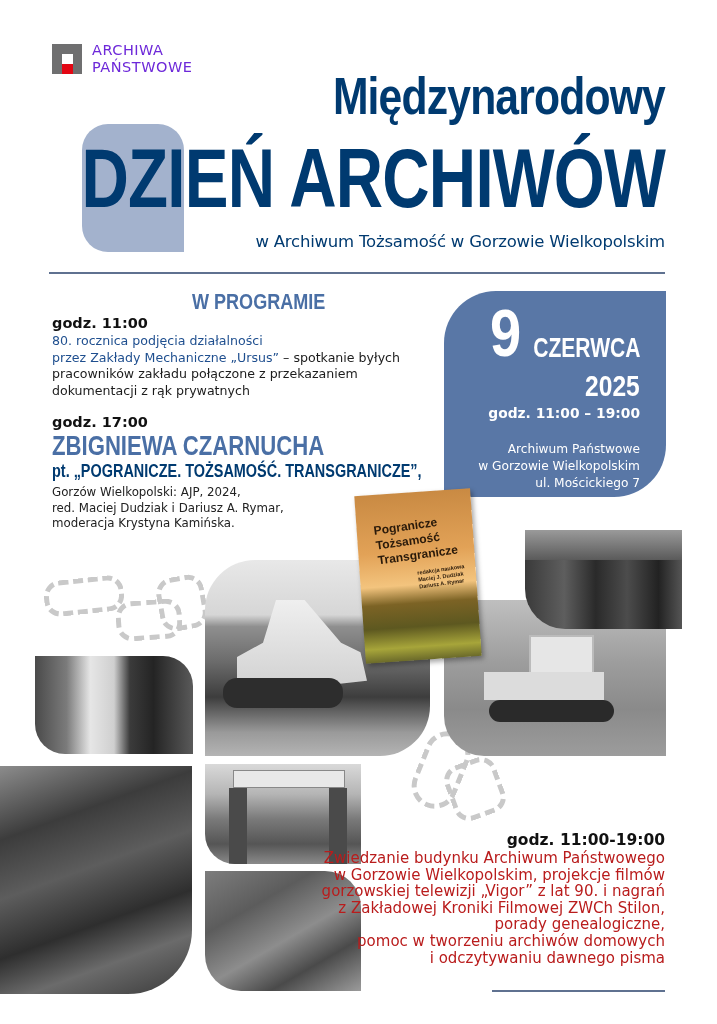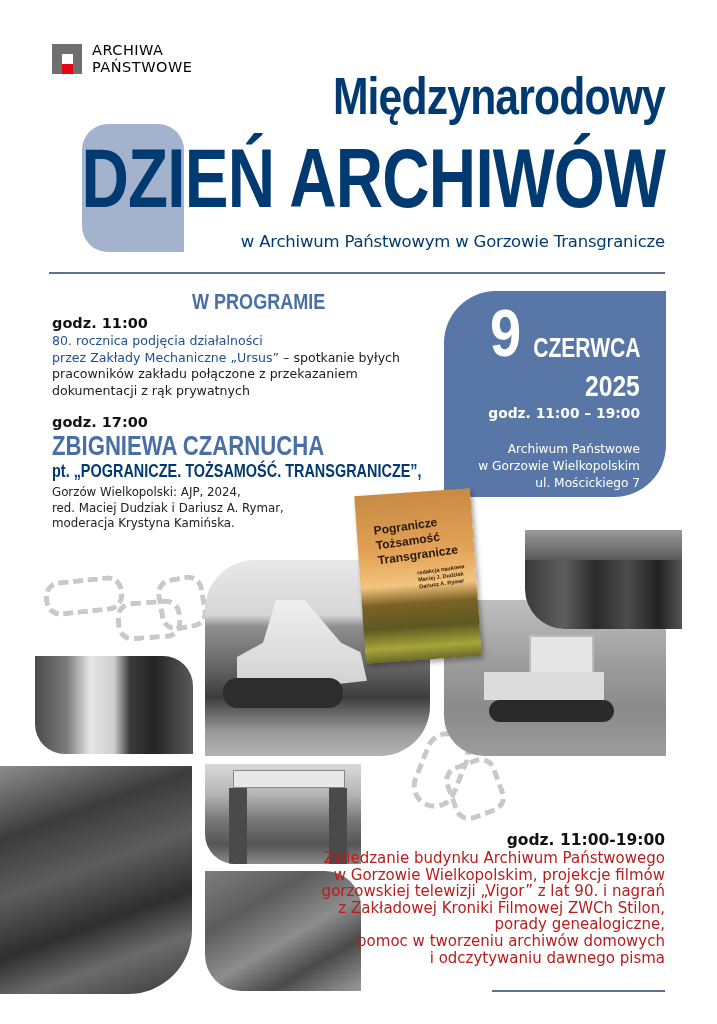--- a/index.html
+++ b/index.html
@@ -6,21 +6,21 @@
   html, body { width: 717px; height: 1024px; background: #ffffff; overflow: hidden; }
   body { position: relative; font-family: "DejaVu Sans", "Liberation Sans", sans-serif; color: #1c1c1c; }
 
   .abs { position: absolute; }
 
   
   .logo { left: 52px; top: 42px; display: flex; align-items: center; }
   .logo-mark { width: 30px; height: 30px; background: #6f6f70; position: relative; }
   .logo-mark .w { position: absolute; left: 10px; top: 10px; width: 11px; height: 10px; background: #fff; }
   .logo-mark .r { position: absolute; left: 10px; top: 20px; width: 11px; height: 10px; background: #e30613; }
-  .logo-text { margin-left: 10px; font-family: "DejaVu Sans", sans-serif; color: #000000; font-size: 14.5px; line-height: 17px; letter-spacing: 0.5px; }
+  .logo-text { margin-left: 10px; font-family: "DejaVu Sans", sans-serif; color: #6d28d9; font-size: 14.5px; line-height: 17px; letter-spacing: 0.5px; }
 
   
   .title-bg { left: 82px; top: 124px; width: 102px; height: 128px; background: #a3b2cd; border-radius: 26px 26px 0 26px; }
   .title-1 { right: 52px; top: 66px; font-family: "Liberation Sans", sans-serif; font-weight: 700; color: #003a70;
              font-size: 52px; line-height: 60px; letter-spacing: -1px; transform: scaleX(0.82); transform-origin: right; white-space: nowrap; }
   .title-2 { right: 52px; top: 133px; font-family: "Liberation Sans", sans-serif; font-weight: 700; color: #003a70;
              font-size: 84px; line-height: 90px; letter-spacing: -1px; transform: scaleX(0.78); transform-origin: right; white-space: nowrap; }
   .subtitle { right: 52px; top: 232px; font-family: "DejaVu Sans", sans-serif; color: #003a70; font-size: 16.5px; white-space: nowrap; letter-spacing: -0.2px; }
   .rule-top { left: 49px; top: 272px; width: 616px; height: 2px; background: #5f7190; }
 
@@ -112,21 +112,21 @@
   </div>
   <div class="logo-text">
     <div>ARCHIWA</div>
     <div>PAŃSTWOWE</div>
   </div>
 </div>
 
 <div class="abs title-bg"></div>
 <div class="abs title-1">Międzynarodowy</div>
 <div class="abs title-2">DZIEŃ ARCHIWÓW</div>
-<div class="abs subtitle">w Archiwum Państwowym w Gorzowie Transgranicze</div>
+<div class="abs subtitle">w Archiwum Tożsamość w Gorzowie Wielkopolskim</div>
 <div class="abs rule-top"></div>
 
 <div class="abs prog-heading">W PROGRAMIE</div>
 
 <div class="abs prog" style="top:314px;">
   <div class="time">godz. 11:00</div>
   <div class="blue-bold">80. rocznica podjęcia działalności</div>
   <div>
     <span class="blue-bold">przez Zakłady Mechaniczne „Ursus”</span><span> – spotkanie byłych pracowników zakładu połączone z przekazaniem dokumentacji z rąk prywatnych</span>
   </div>

